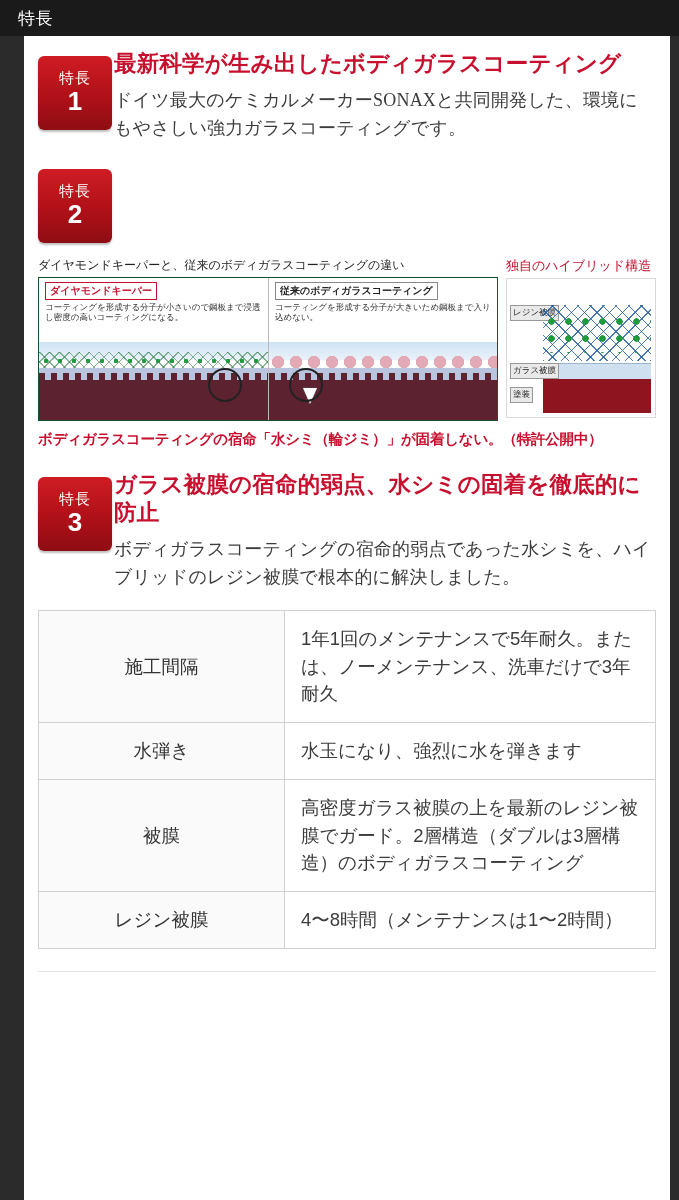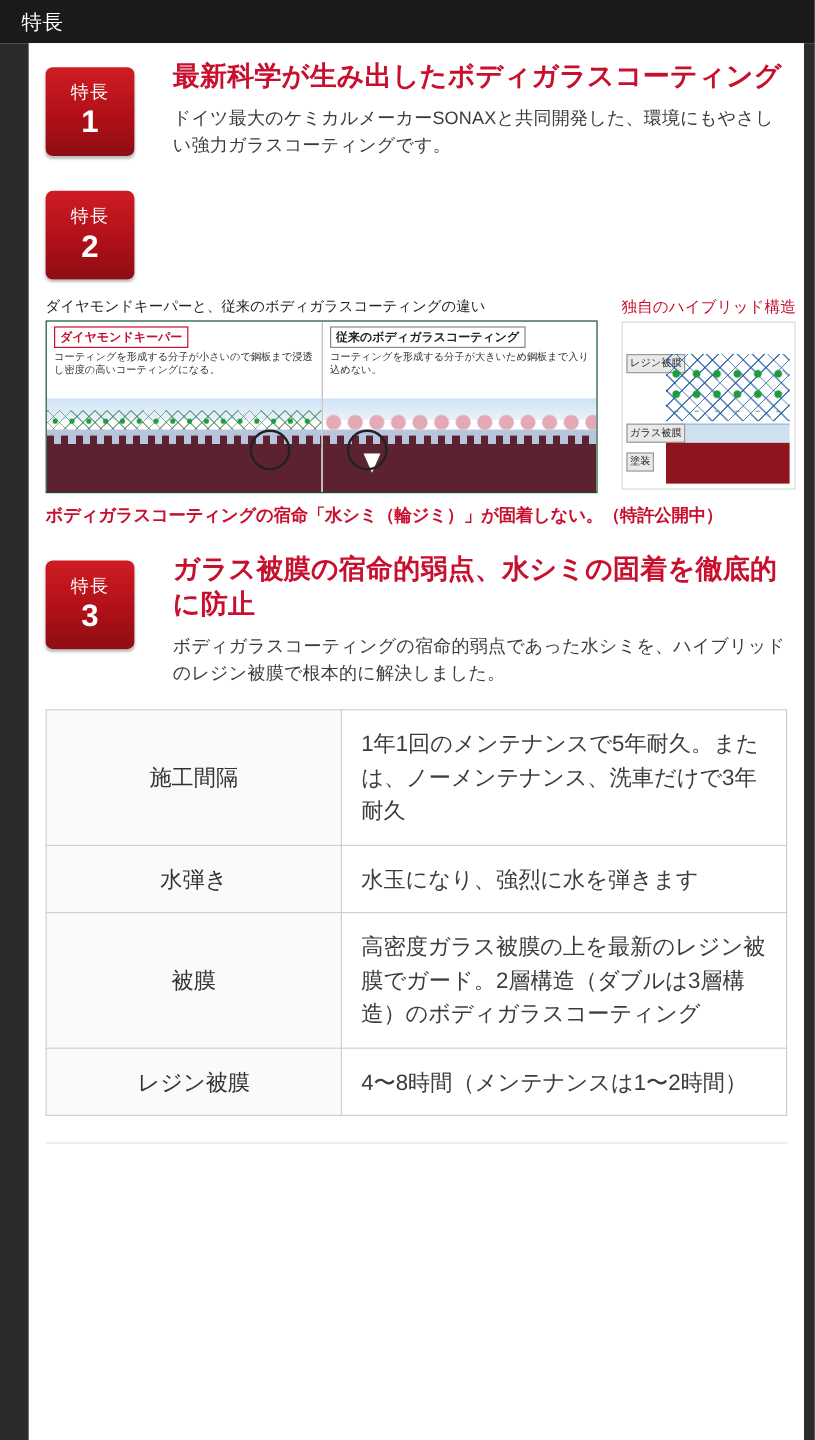--- a/index.html
+++ b/index.html
@@ -77,50 +77,51 @@
     line-height: 1.1;
     letter-spacing: 1px;
   }
   .badge .badge-num {
     font-size: 26px;
     font-weight: bold;
     line-height: 1.1;
     margin-top: 1px;
   }
   .feature-body {
-    margin-left: 32px;
+    margin-left: 2px;
     flex: 1 1 auto;
     min-width: 0;
+    font-family: Liberation Serif, serif;
   }
   .feature-title {
     color: #c8102e;
     font-size: 22.5px;
     font-weight: bold;
     line-height: 1.28;
     margin: 2px 0 8px 0;
     letter-spacing: 0.2px;
   }
   .feature-text {
     color: #3c3c3c;
-    font-size: 15px;
+    font-size: 18px;
     line-height: 1.55;
     letter-spacing: 0.2px;
   }
   
   .feature.f2 { padding-top: 18px; }
   .feature.f3 { padding-top: 20px; }
 
   
   .figure {
     margin: 14px 14px 0 14px;
     position: relative;
   }
   .figure-row {
     display: flex;
-    gap: 20px;
+    gap: 8px;
     align-items: flex-start;
   }
   .fig-left { flex: 0 0 460px; }
   .fig-right { flex: 1 1 auto; }
   .fig-caption-top {
     font-size: 12px;
     color: #222;
     margin-bottom: 3px;
     white-space: nowrap;
   }

